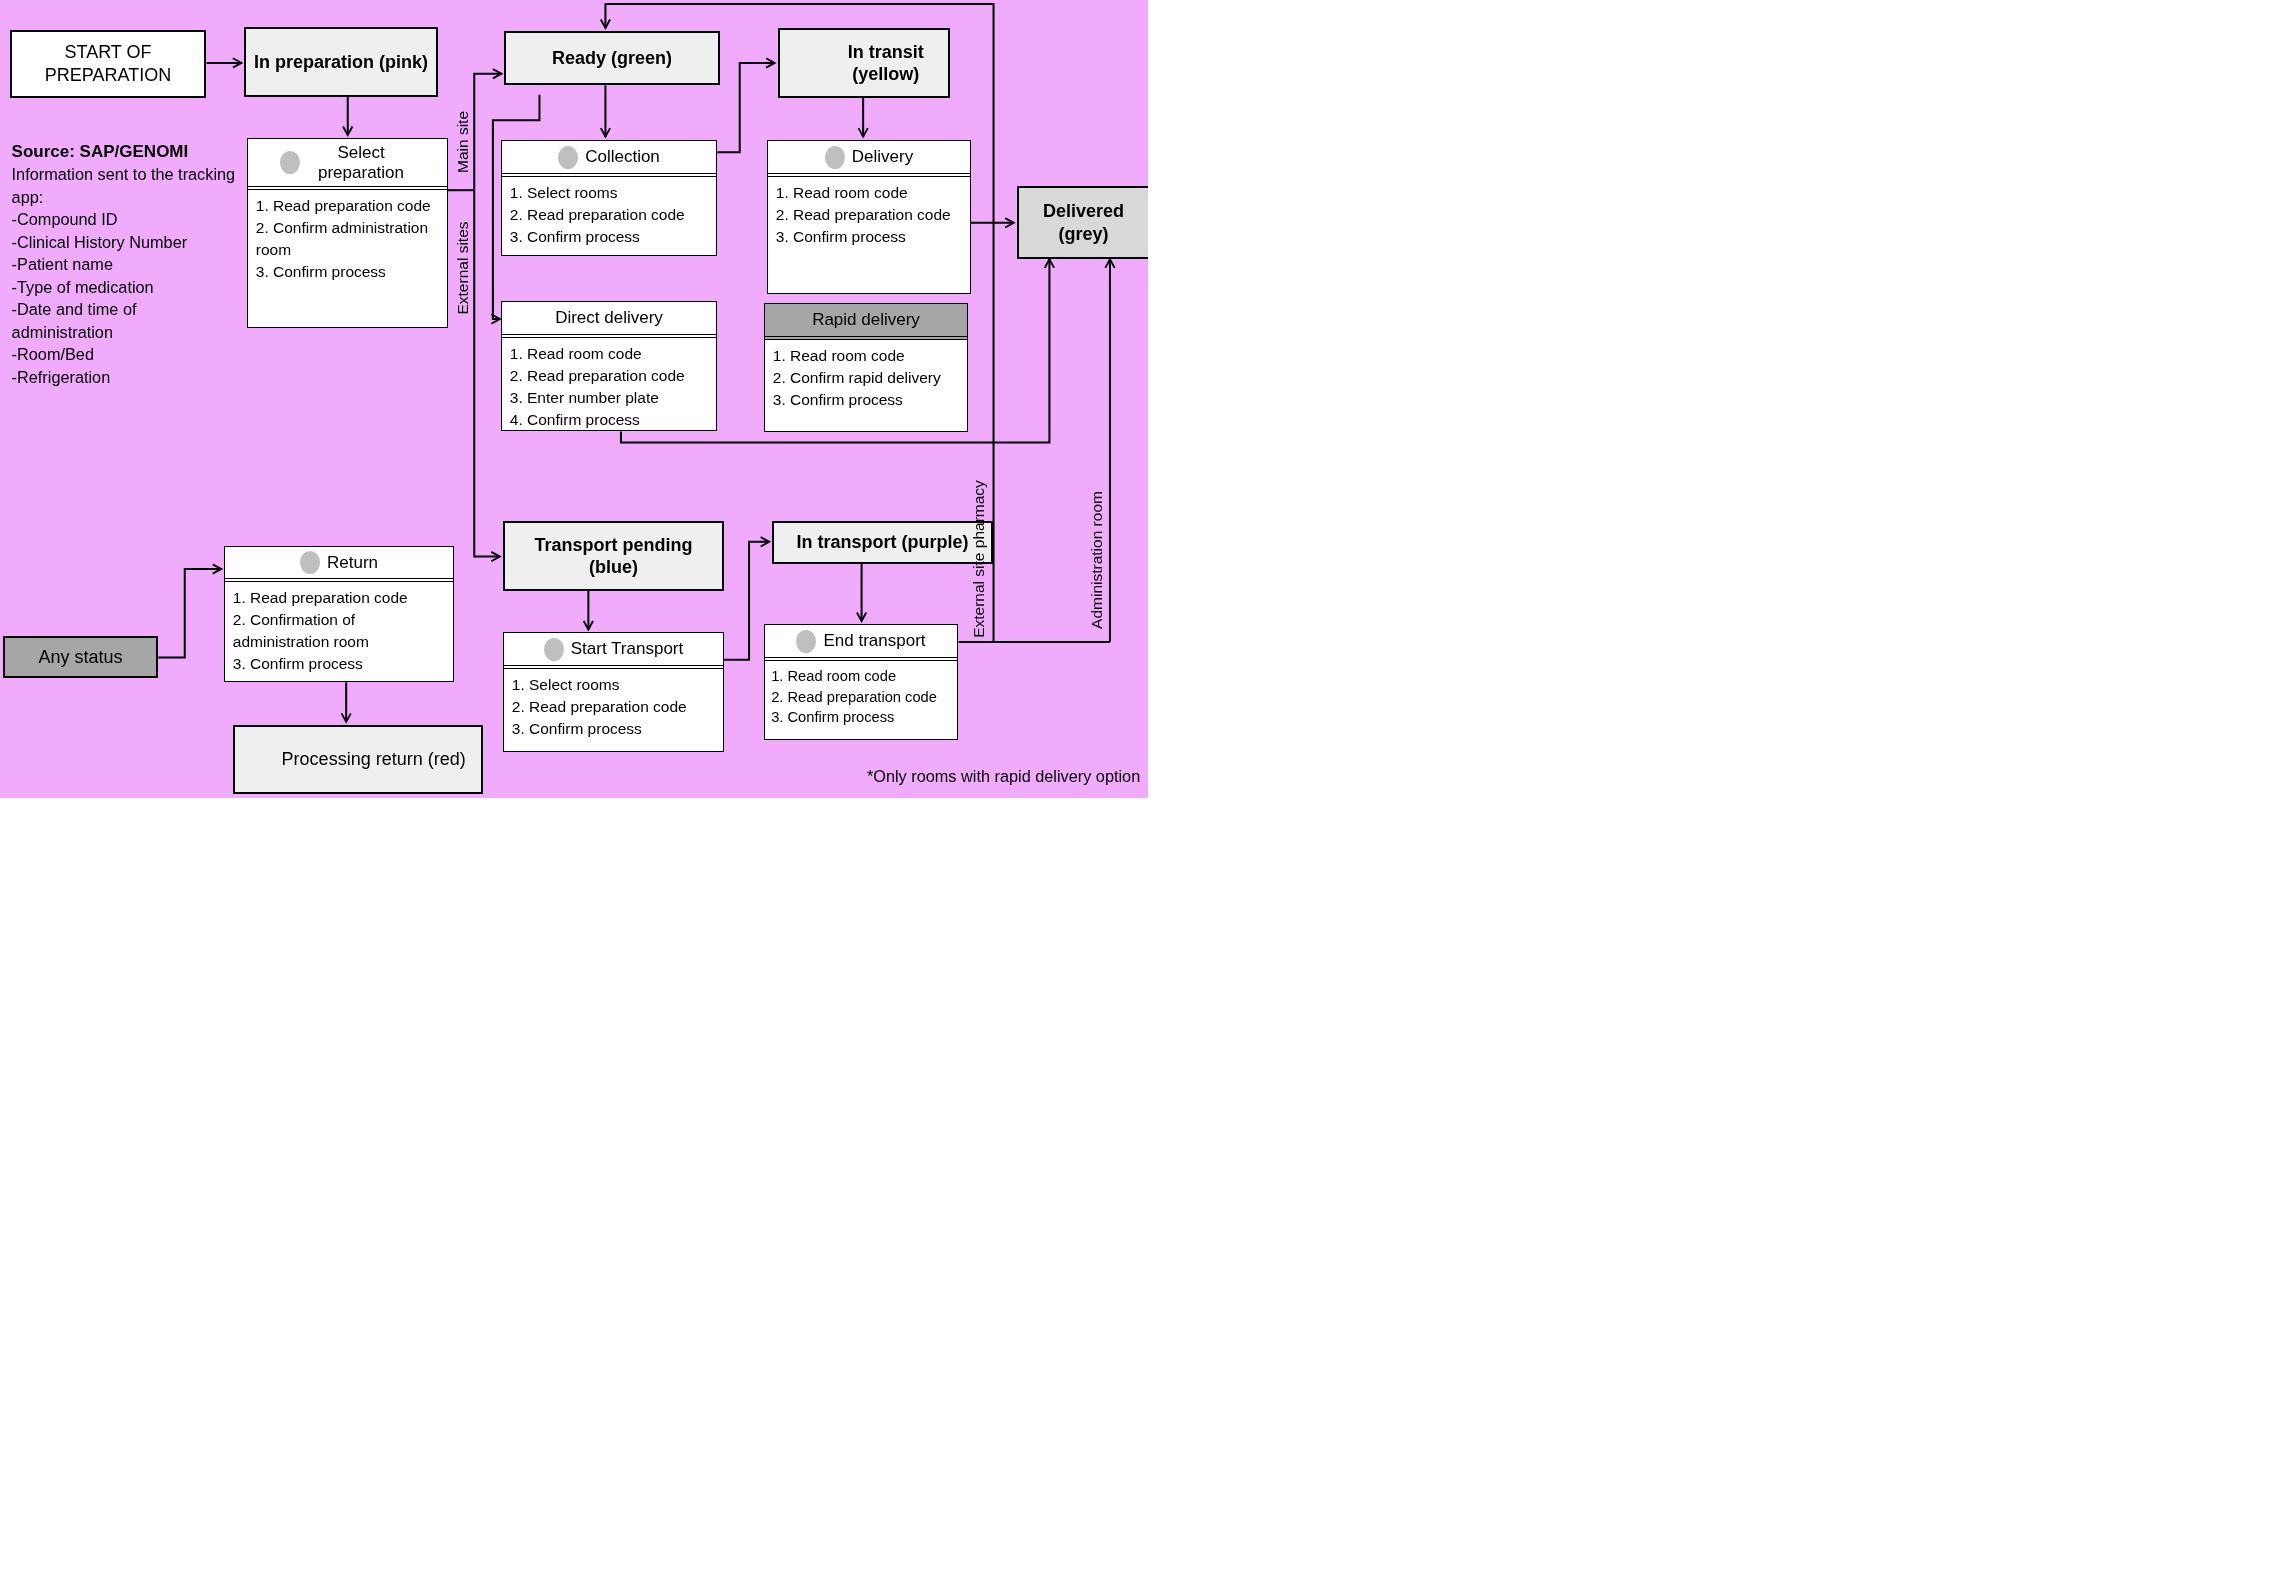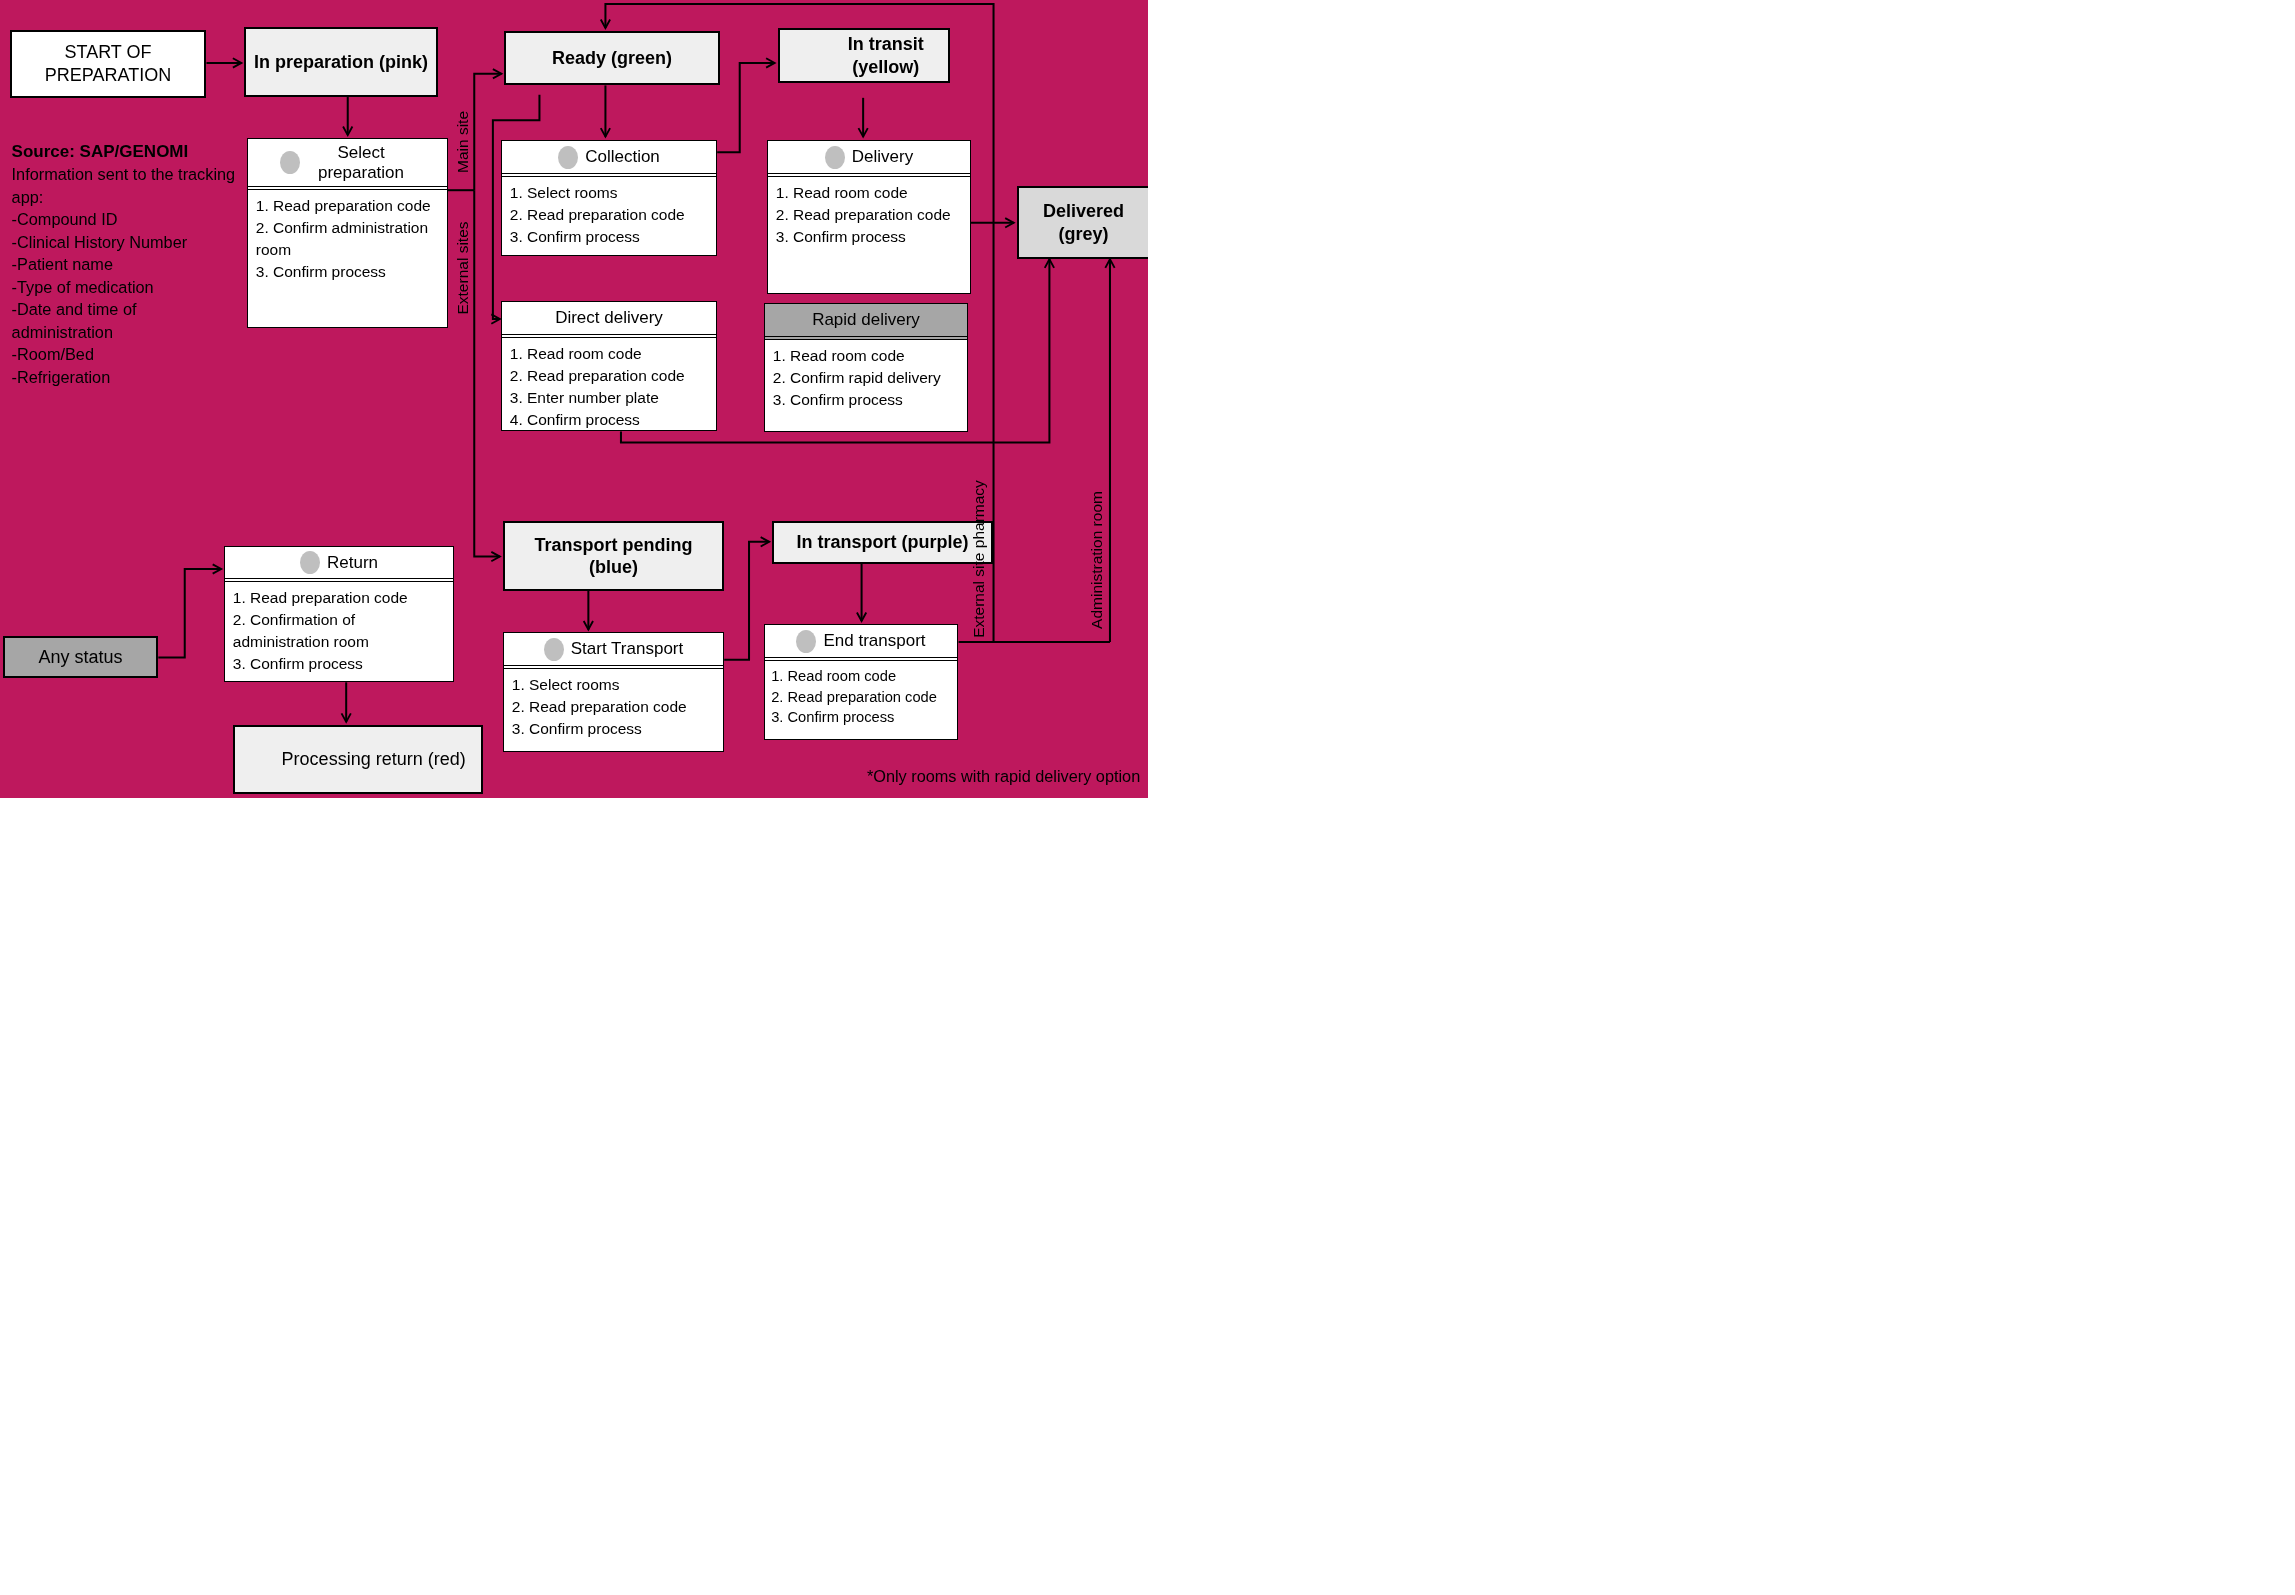--- a/index.html
+++ b/index.html
@@ -1,21 +1,21 @@
 <!DOCTYPE html>
 <html style="--fill-light: #efefef; --fill-medium: #d9d9d9; --fill-dark: #a6a6a6; --circle: #bfbfbf; --line: #000000;font-size:12.4px"><head>
 <meta charset="utf-8">
 <style>
   :root{
     --fill-light:#efefef; --fill-medium:#d9d9d9; --fill-dark:#a6a6a6;
     --circle:#bfbfbf; --line:#000000;
   }
   html,body{margin:0;padding:0;background:#ffffff;}
   body{font-family:"Liberation Sans",sans-serif;color:#000;}
-  #canvas{position:relative;width:1148px;height:798px;background:#be185d;overflow:hidden;}
+  #canvas{position:relative;width:1148px;height:798px;background:#f0abfc;overflow:hidden;}
 
   
   .sb{position:absolute;box-sizing:border-box;border:2.3px solid var(--line);
       display:flex;align-items:center;justify-content:center;text-align:center;
       font-weight:bold;font-size:18px;line-height:1.25;padding:1.6px 4.7px;}
   .sb-light{background:var(--fill-light);}
   .sb-medium{background:var(--fill-medium);}
   .sb-dark{background:var(--fill-dark);font-weight:400;}
   .sb-plain{background:#ffffff;font-weight:400;}
   .sb-normal{font-weight:400;padding-left:36px;}
@@ -84,21 +84,21 @@
     </div>
 
   <div class="sb sb-light" style="left:244px;top:27px;width:194px;height:70px;">
       <span>In preparation (pink)</span>
     </div>
 
   <div class="sb sb-light" style="left:504px;top:31px;width:216px;height:54px;">
       <span>Ready (green)</span>
     </div>
 
-  <div class="sb sb-light" style="left:778px;top:28px;width:172px;height:55px;padding-left:48px;">
+  <div class="sb sb-light" style="left:778px;top:28px;width:172px;height:70px;padding-left:48px;">
       <span>In transit (yellow)</span>
     </div>
 
   <div class="sb sb-medium" style="left:1017px;top:186px;width:133px;height:73px;">
       <span>Delivered (grey)</span>
     </div>
 
   <div id="source-note">
     <div class="hd">Source: SAP/GENOMI</div>
     <div>Information sent to the tracking app:</div>

